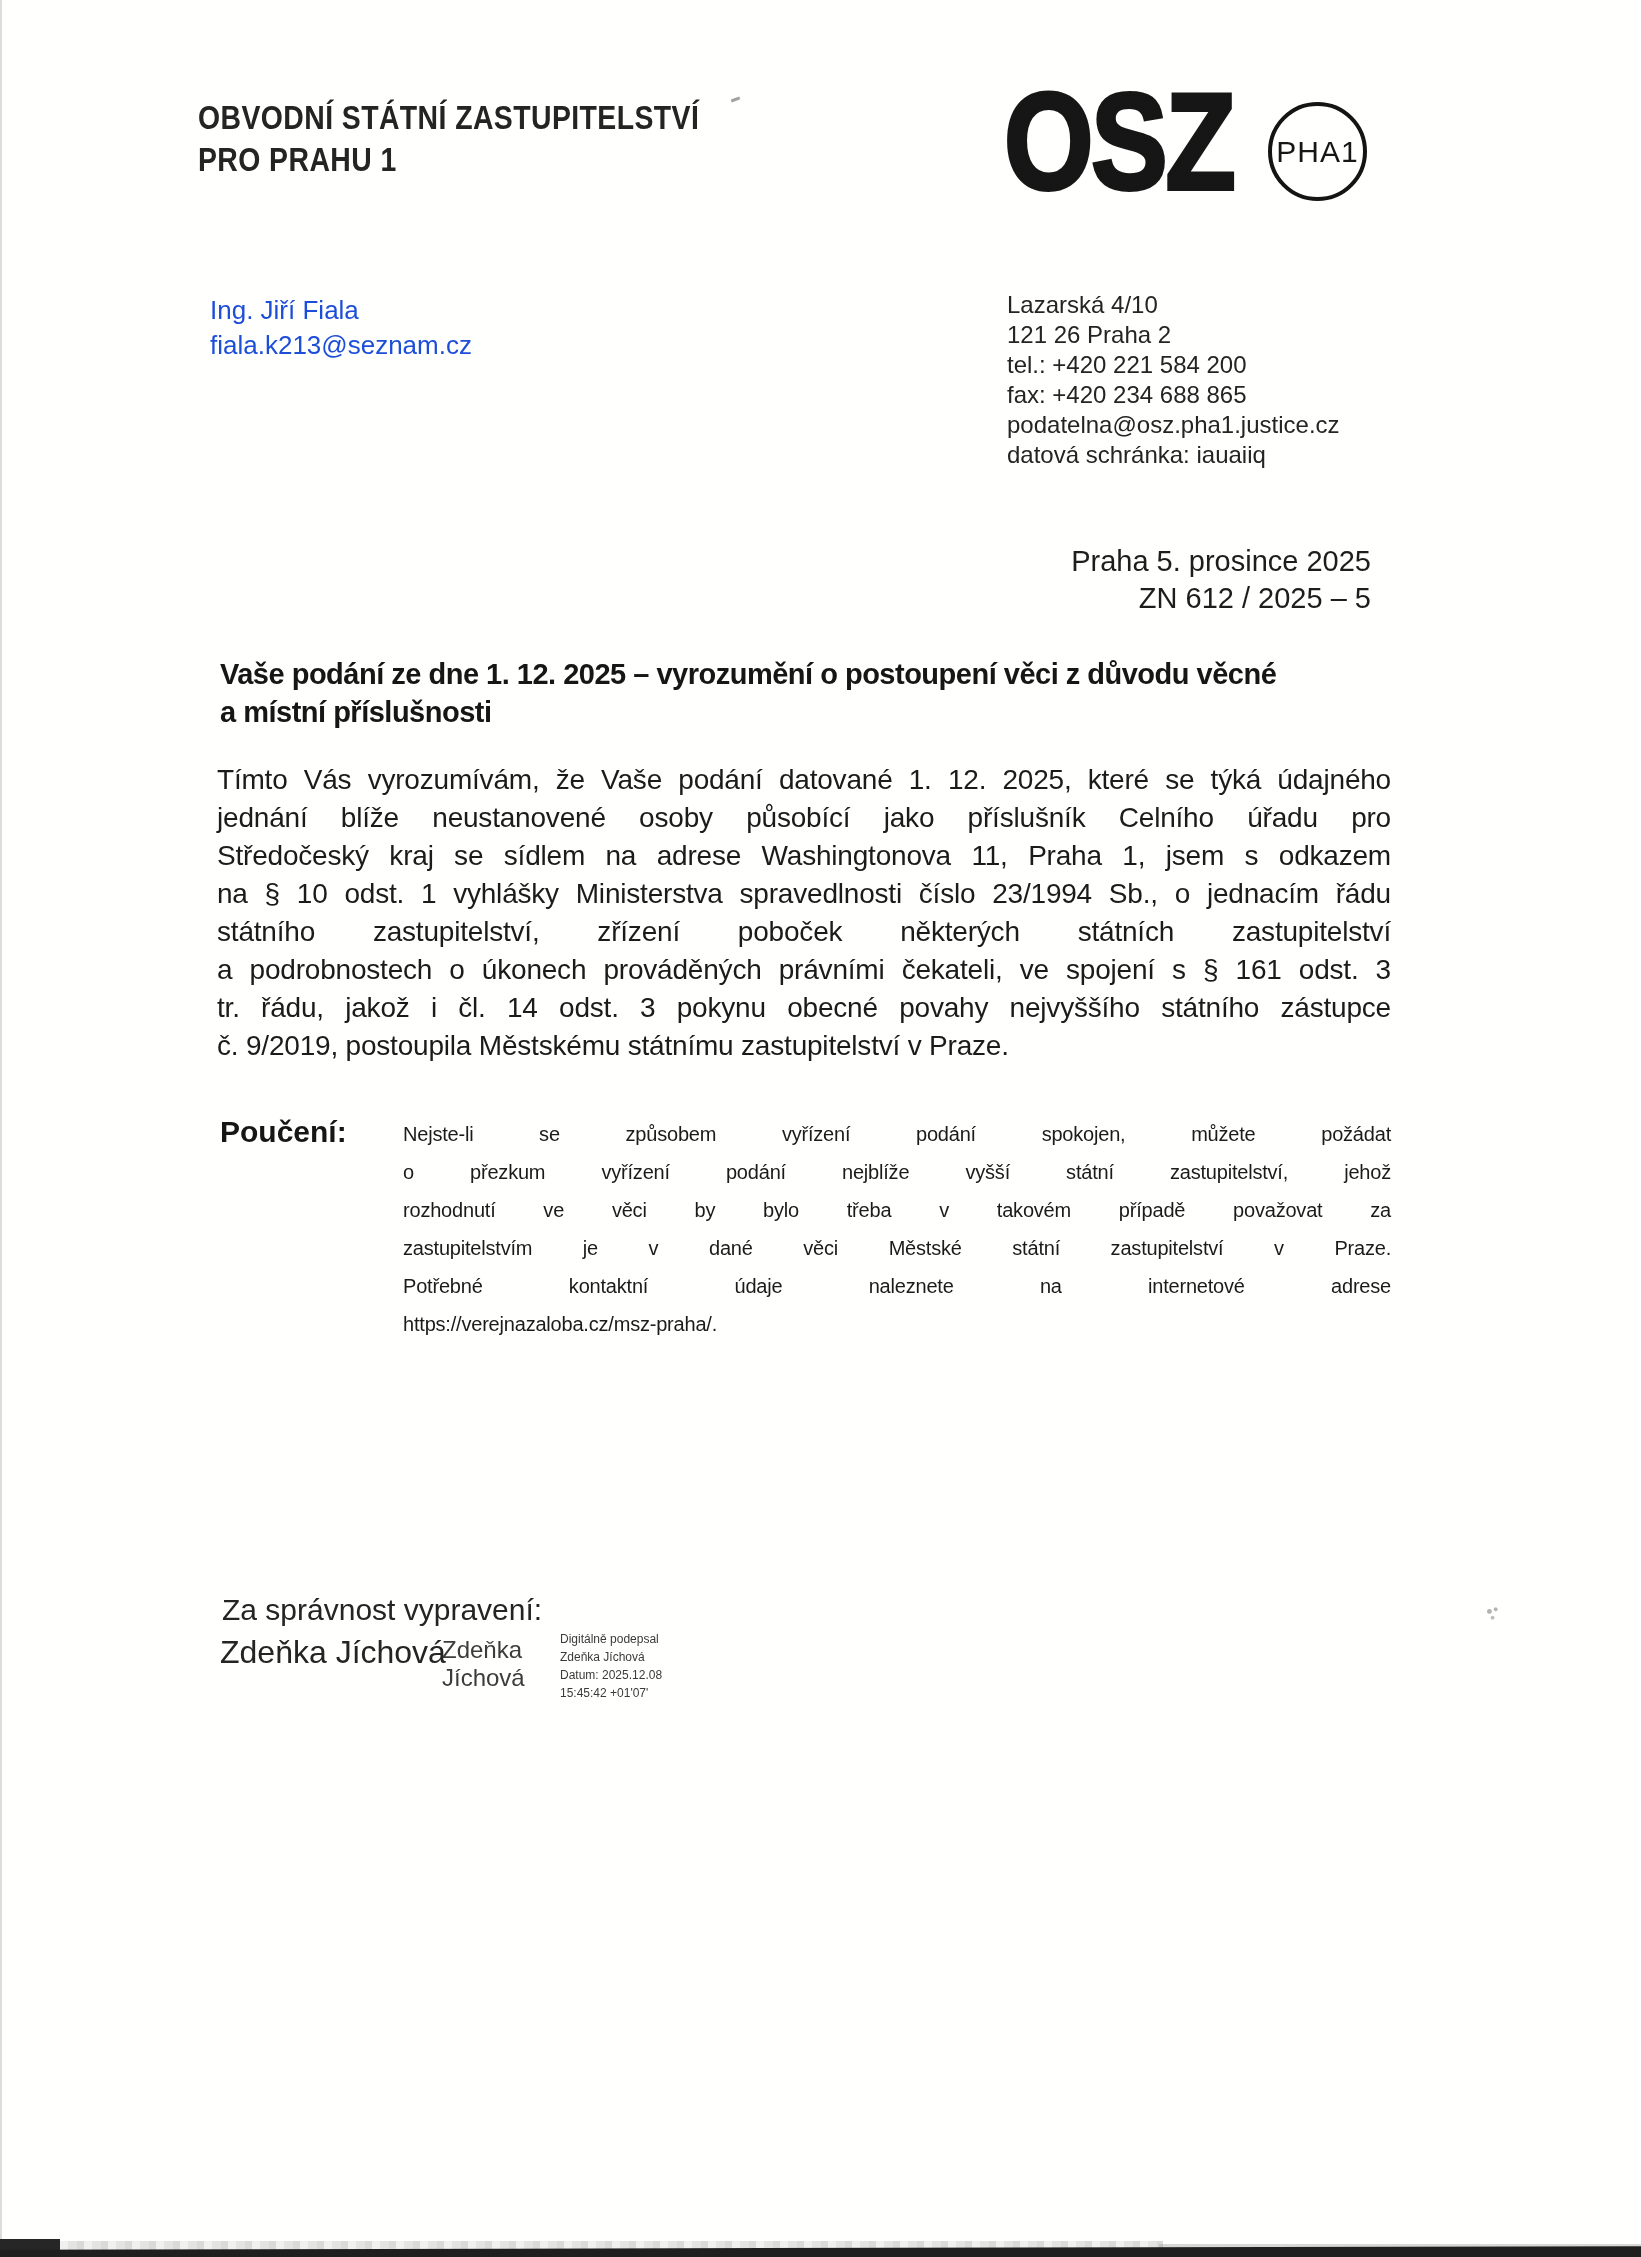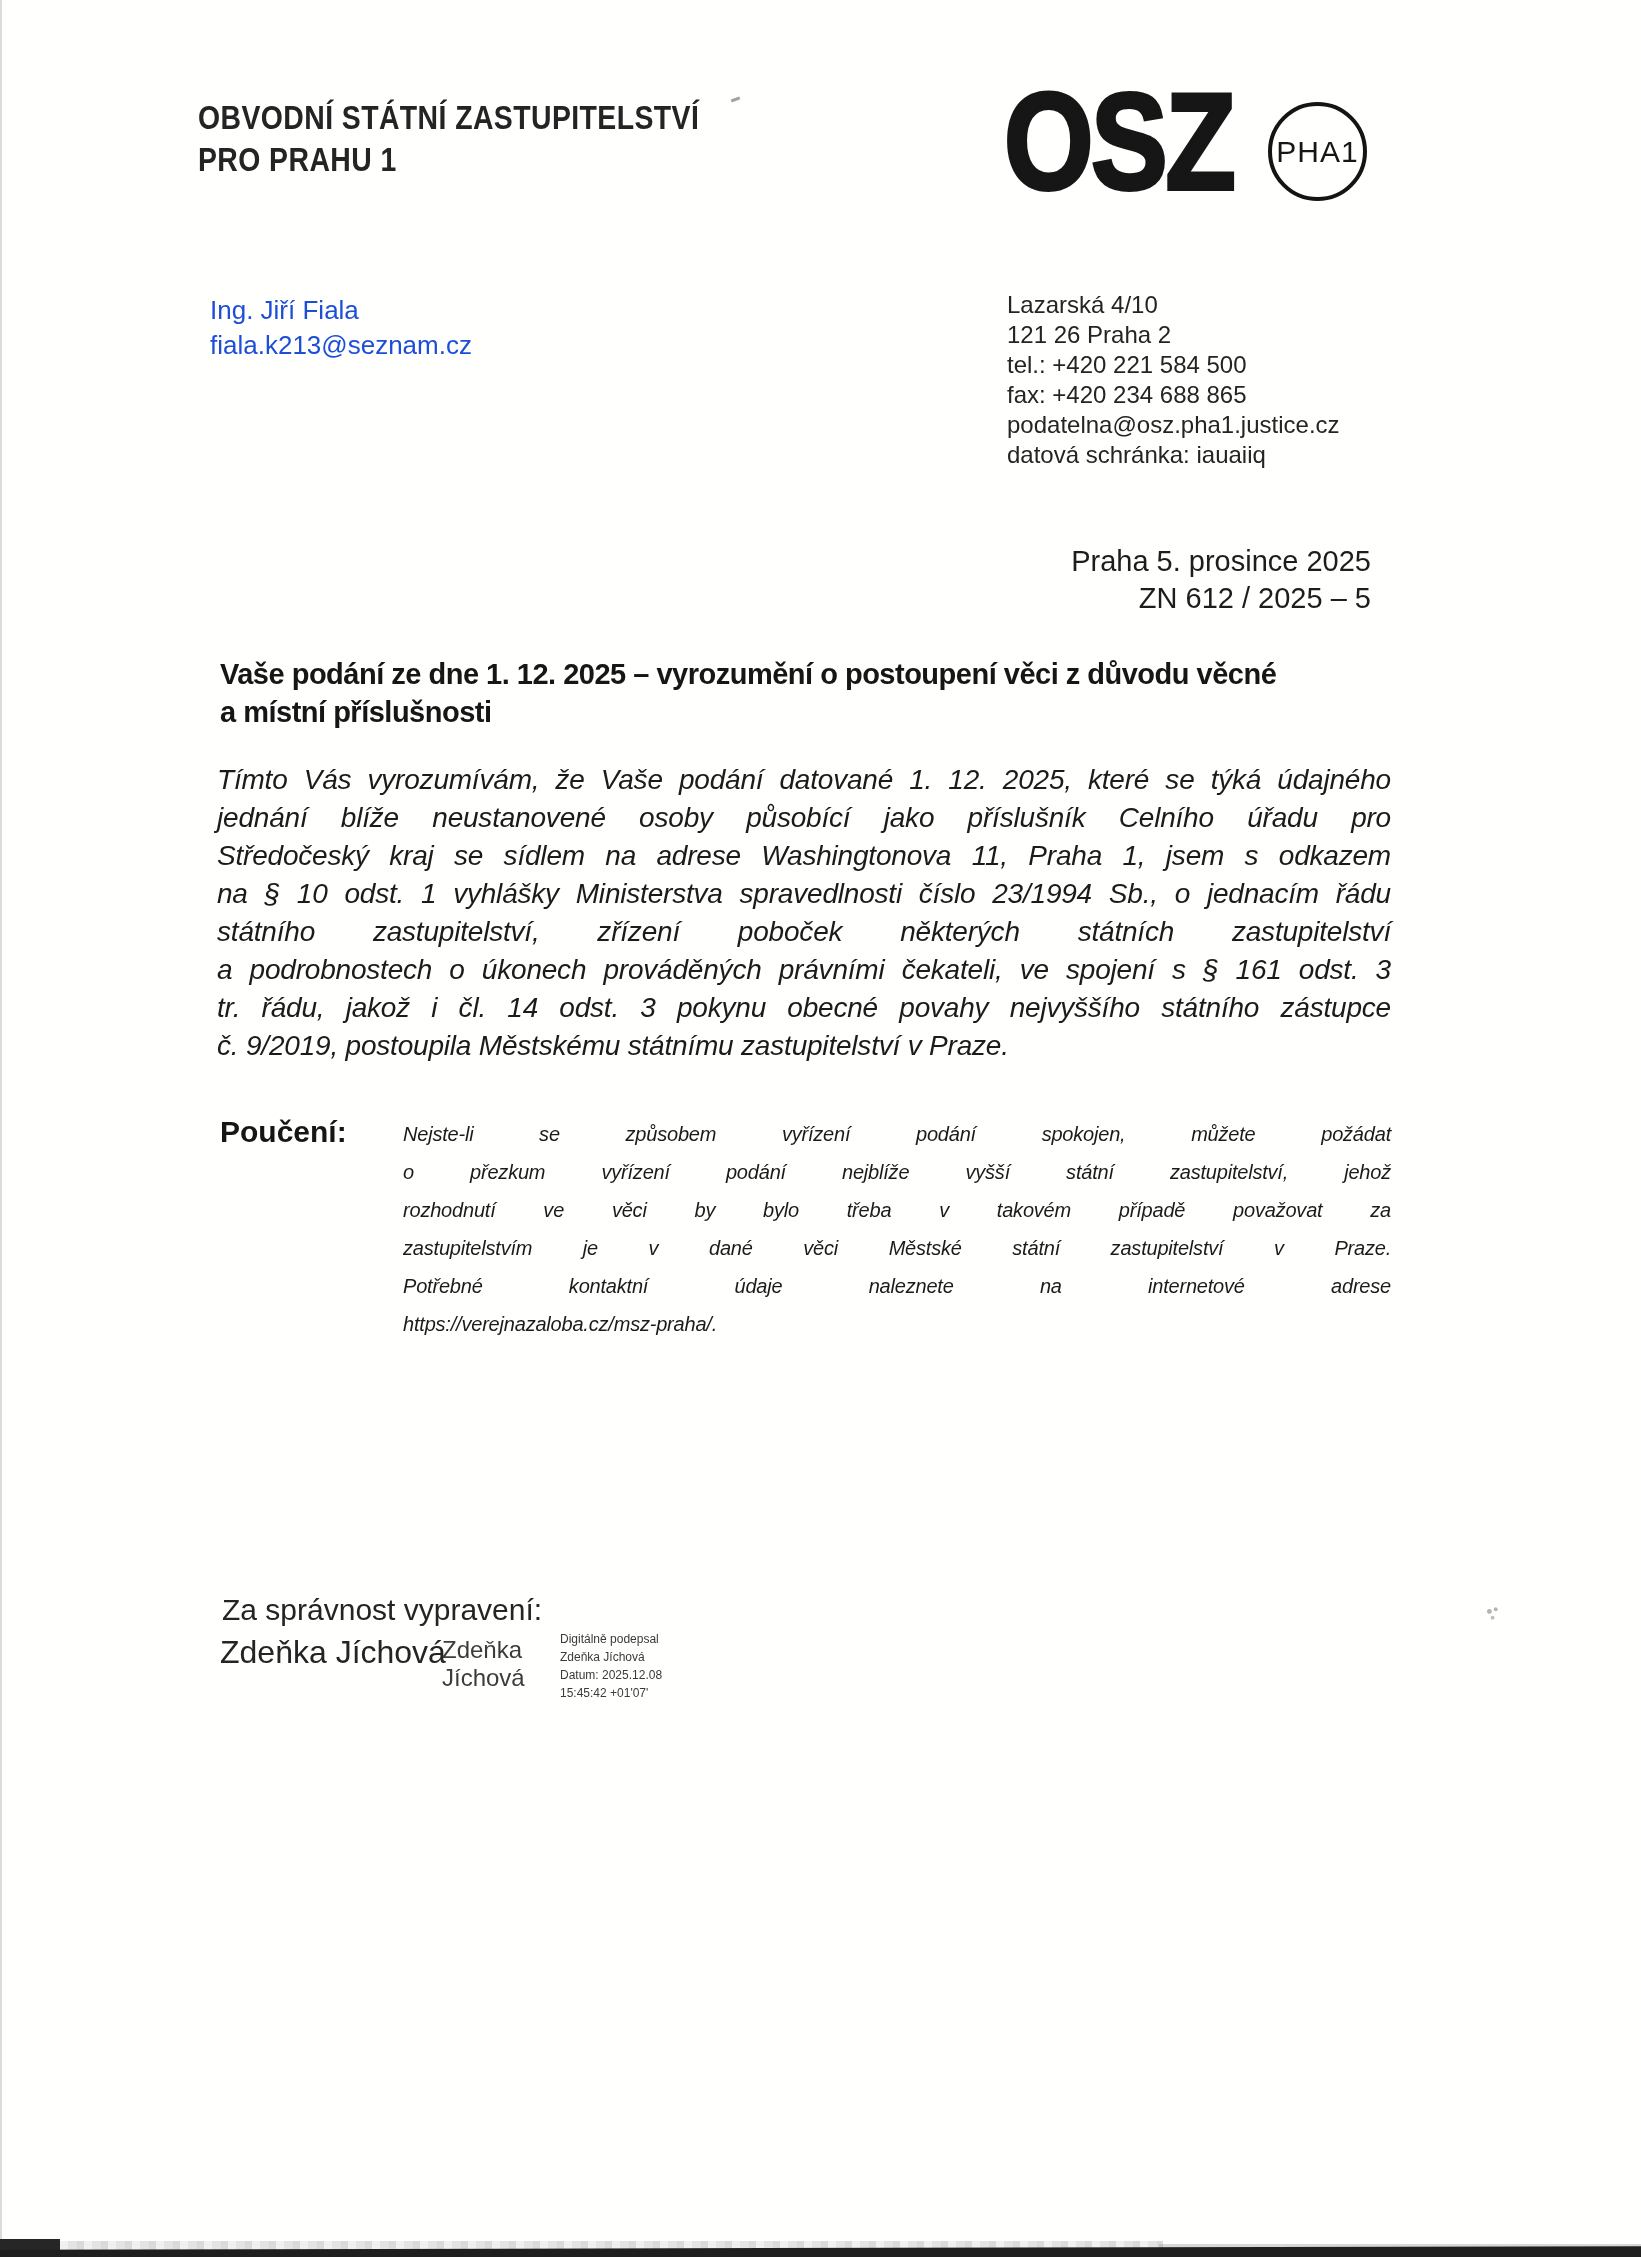--- a/index.html
+++ b/index.html
@@ -65,21 +65,21 @@
     position: absolute; left: 220px; top: 655px;
     font-size: 29px; font-weight: bold; line-height: 38px;
     letter-spacing: -0.5px; white-space: nowrap; color: #161616;
   }
 
   
   .body-par {
     position: absolute; left: 217px; top: 761px; width: 1174px;
     font-size: 28px; line-height: 38px; letter-spacing: -0.2px; color: #1b1b1b;
   }
-  .jline { text-align: justify; text-align-last: justify; font-style: italic; }
+  .jline { text-align: justify; text-align-last: justify; }
   .jline.last { text-align-last: left; }
 
   
   .poucene-label {
     position: absolute; left: 220px; top: 1115px;
     font-size: 30px; font-weight: bold; color: #161616;
   }
   .poucene-par {
     position: absolute; left: 403px; top: 1115px; width: 988px;
     font-size: 20px; line-height: 38px; letter-spacing: -0.2px; color: #1b1b1b;
@@ -160,21 +160,21 @@
   <div class="logo-badge">PHA1</div>
 
   <div class="recipient">
     <div>Ing. Jiří Fiala</div>
     <div>fiala.k213@seznam.cz</div>
   </div>
 
   <div class="contact">
     <div>Lazarská 4/10</div>
     <div>121 26 Praha 2</div>
-    <div>tel.: +420 221 584 500</div>
+    <div>tel.: +420 221 584 200</div>
     <div>fax: +420 234 688 865</div>
     <div>podatelna@osz.pha1.justice.cz</div>
     <div>datová schránka: iauaiiq</div>
   </div>
 
   <div class="dateline">
     <div>Praha 5. prosince 2025</div>
     <div>ZN 612 / 2025 – 5</div>
   </div>
 

